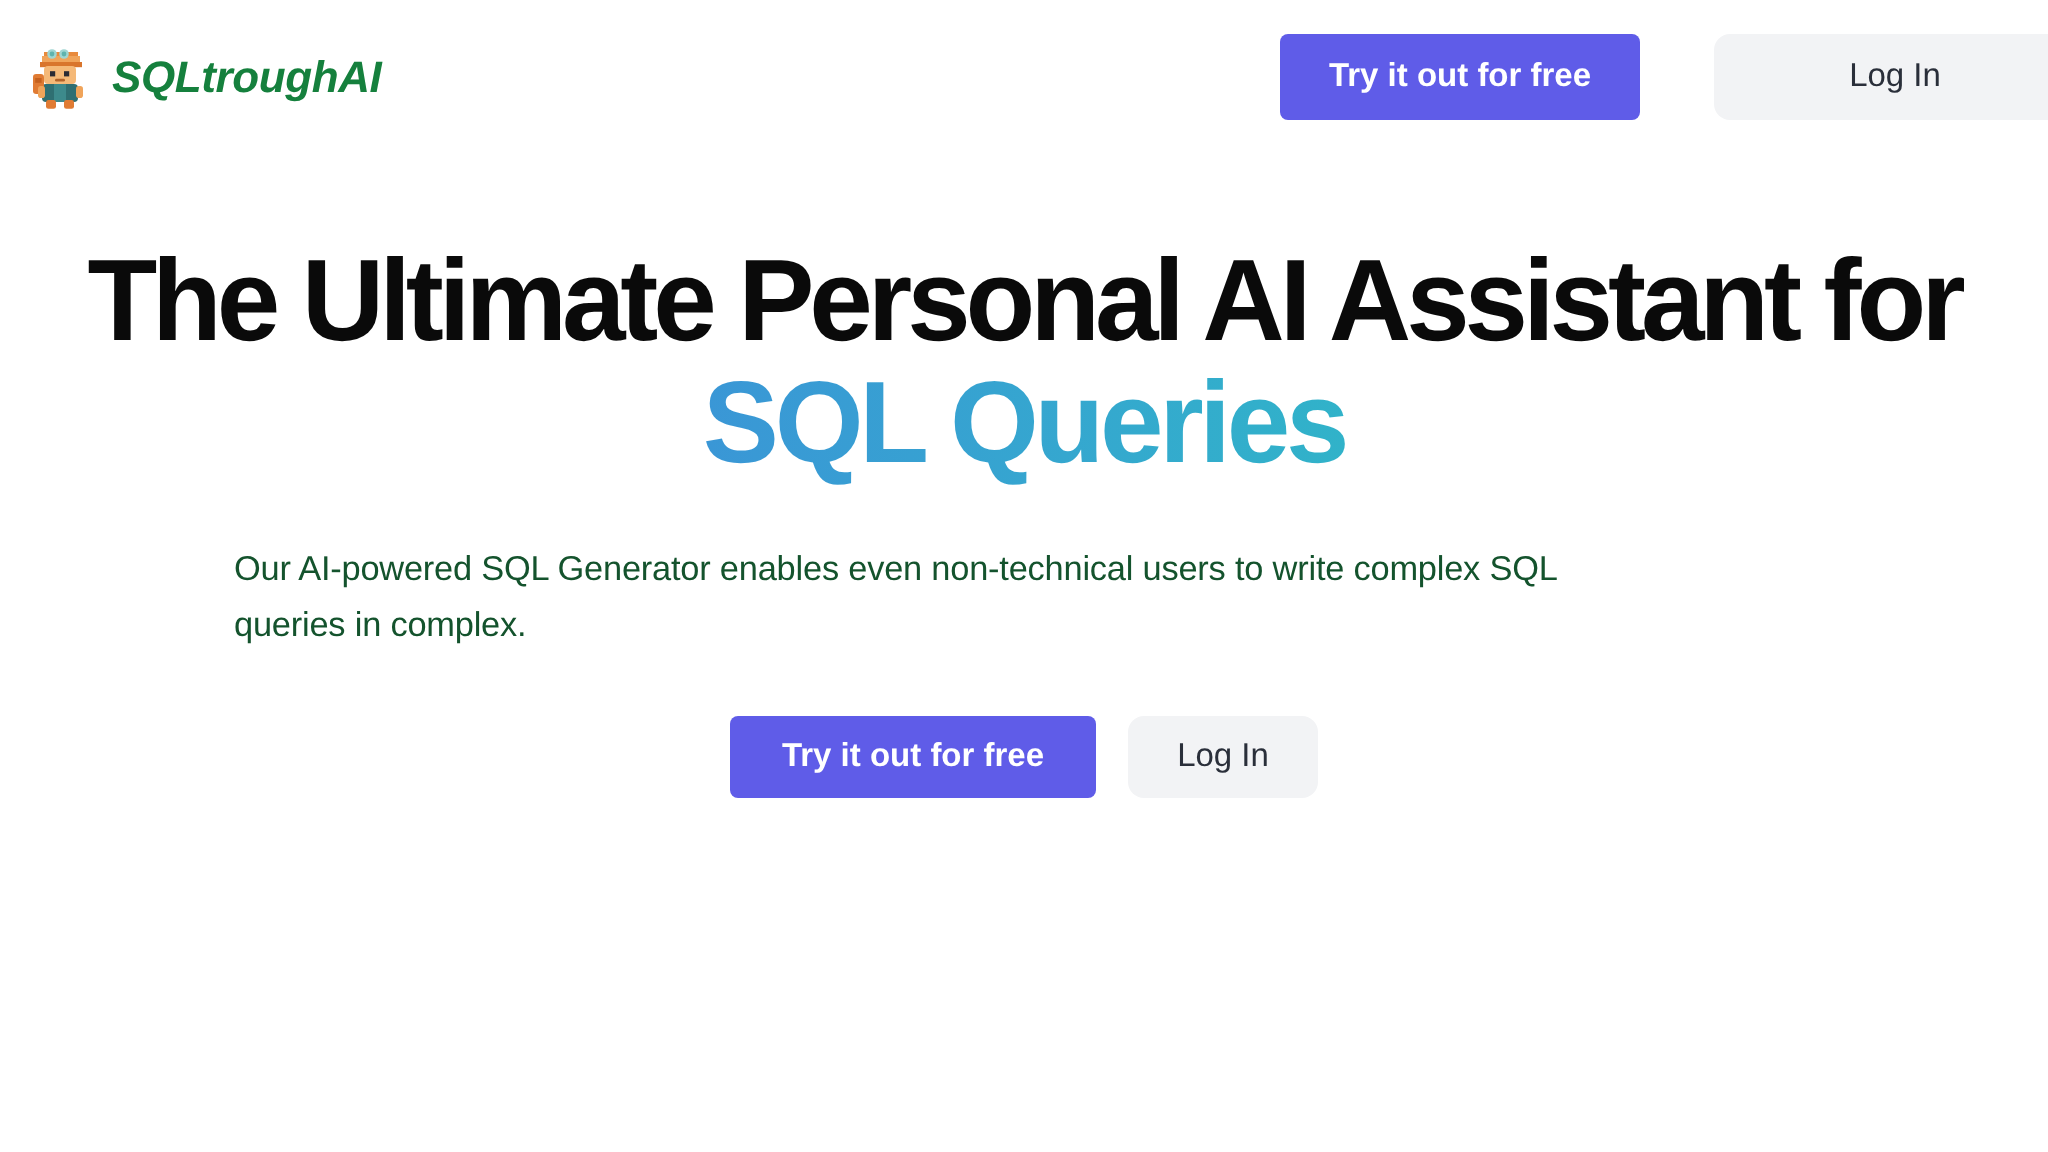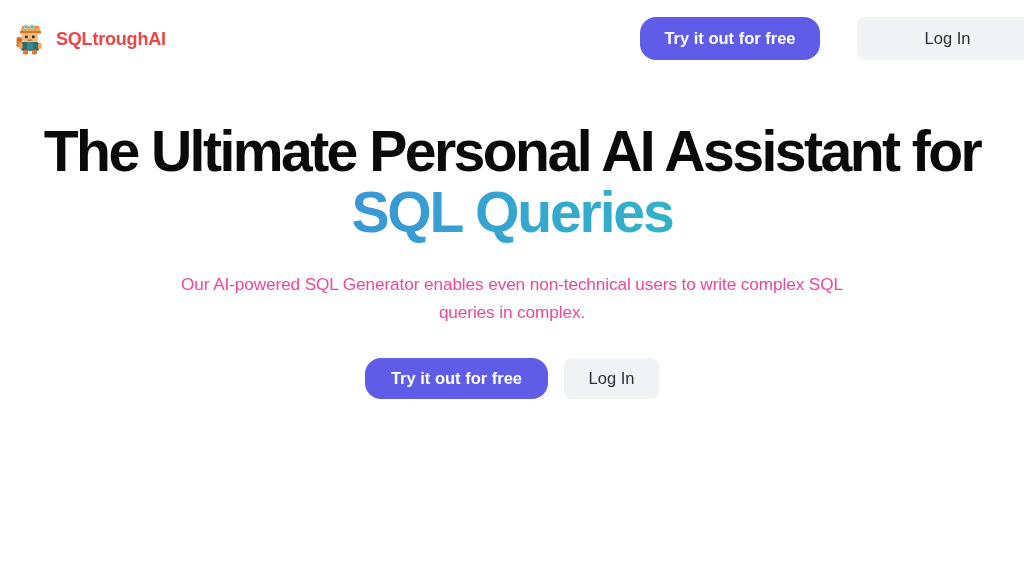--- a/index.html
+++ b/index.html
@@ -19,36 +19,36 @@
   }
   .brand {
     position:absolute; left:16px; top:19px;
     display:flex; align-items:center; gap:10px;
     height:40px;
   }
   .brand-logo {
     width:30px; height:32px; display:block; flex:0 0 auto;
   }
   .brand-name {
-    font-size:18px; font-weight:700; color:#ef4444;
-    letter-spacing:-0.2px; line-height:1; white-space:nowrap;
+    font-size:22px; font-weight:700; color:#15803d;
+    letter-spacing:-0.2px; line-height:1; white-space:nowrap;font-style:italic;
   }
   .header-actions {
     position:absolute; right:0px; top:17px;
     display:flex; align-items:center; gap:37px;
   }
   .btn {
     border:none; outline:none; cursor:pointer;
     font-family:"Liberation Sans", sans-serif;
     display:flex; align-items:center; justify-content:center;
     white-space:nowrap;
   }
   .btn-primary {
     background:#5f5ce8; color:#ffffff;
-    border-radius:16px;
+    border-radius:4px;
   }
   .btn-secondary {
     background:#f2f3f5; color:#2a2f3a;
     border-radius:8px;
   }
   .hdr-primary {
     width:180px; height:43px; font-size:16.5px; font-weight:700;
   }
   .hdr-secondary {
     width:181px; height:43px; font-size:16.5px; font-weight:400;
@@ -73,22 +73,22 @@
   .headline-line { display:block; white-space:nowrap; }
   .headline-accent {
     display:block; white-space:nowrap;
     background:linear-gradient(90deg,#3f7fe0 0%,#3f86dd 16%,#35a7cf 52%,#2dbcc4 78%,#29c6bc 100%);
     -webkit-background-clip:text; background-clip:text;
     -webkit-text-fill-color:transparent; color:transparent;
     letter-spacing:-2.2px;
   }
   .subtitle {
     margin-top:27px;
-    width:790px; text-align:center;
-    font-size:17.2px; font-weight:400; color:#ec4899;
+    width:790px; 
+    font-size:17.2px; font-weight:400; color:#14532d;
     line-height:1.66; letter-spacing:-0.1px;
   }
   .subtitle-line { display:block; }
   .hero-actions {
     margin-top:31px;
     display:flex; align-items:center; gap:16px;
   }
   .hero-primary {
     width:183px; height:41px; font-size:16.5px; font-weight:700;
   }

